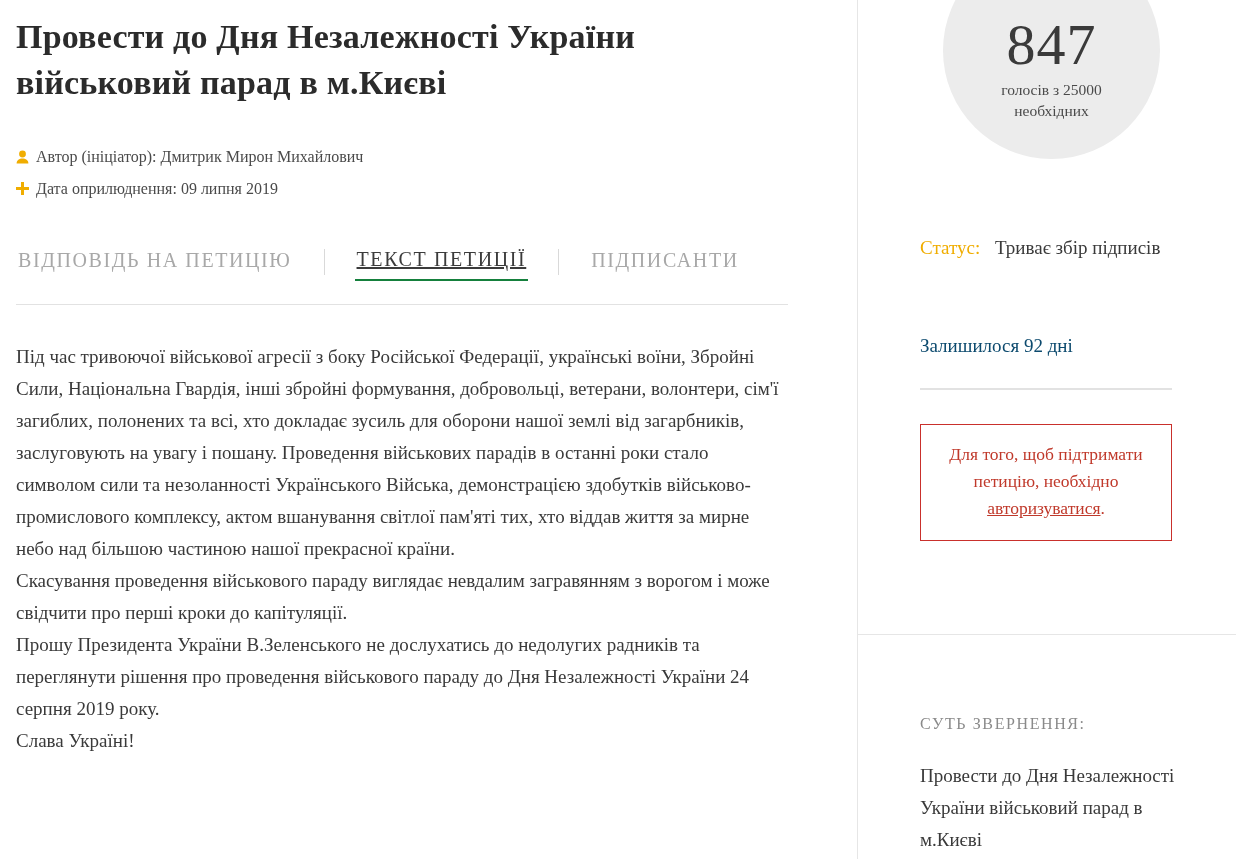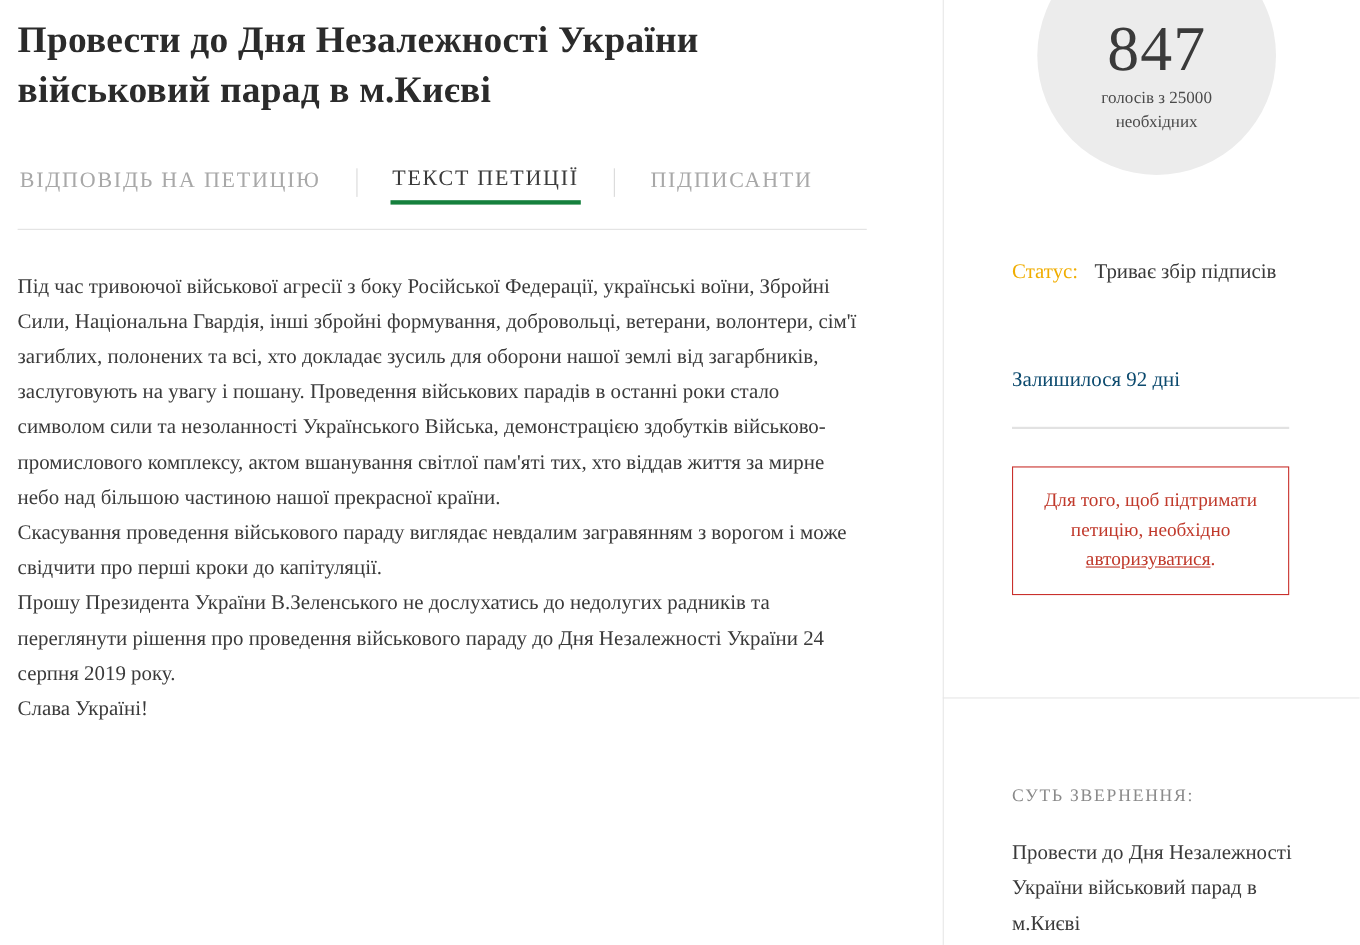--- a/index.html
+++ b/index.html
@@ -69,21 +69,22 @@
     font-size: 20px;
     letter-spacing: 1.6px;
     text-transform: uppercase;
     color: #a8a8a8;
     padding: 4px 2px 8px 2px;
     cursor: pointer;
     white-space: nowrap;
   }
   .tab.active {
     color: #3b3b3b;
-    border-bottom: 4px solid #15803d;
+    border-bottom: 2px solid #15803d;
+    text-decoration: underline;
   }
   .tab-sep {
     width: 1px;
     height: 26px;
     background: #d9d9d9;
     margin: 0 30px;
   }
   .divider {
     margin-top: 22px;
     height: 1px;
@@ -227,20 +228,40 @@
 </style>
 </head>
 <body>
 
 <div class="page">
 
   <div class="main-col">
 
     <h1 class="petition-title">Провести до Дня Незалежності України військовий парад в м.Києві</h1>
 
+    <div class="meta-block">
+      <div class="meta-row">
+        <span class="meta-icon">
+          <svg width="13" height="14" viewBox="0 0 13 14">
+              <circle cx="6.5" cy="4" r="3.4" fill="#f0ad00"></circle>
+              <path d="M0.6 13.5c0-3.2 2.7-5 5.9-5s5.9 1.8 5.9 5z" fill="#f0ad00"></path>
+            </svg>
+        </span>
+        <span>Автор (ініціатор): Дмитрик Мирон Михайлович</span>
+      </div>
+      <div class="meta-row">
+        <span class="meta-icon">
+          <svg width="13" height="13" viewBox="0 0 13 13">
+              <rect x="5" y="0" width="3" height="13" fill="#f0ad00"></rect>
+              <rect x="0" y="5" width="13" height="3" fill="#f0ad00"></rect>
+            </svg>
+        </span>
+        <span>Дата оприлюднення: 09 липня 2019</span>
+      </div>
+    </div>
 
     <div class="tabs">
       <div class="tab">ВІДПОВІДЬ НА ПЕТИЦІЮ</div>
       <div class="tab-sep"></div>
       <div class="tab active">ТЕКСТ ПЕТИЦІЇ</div>
       <div class="tab-sep"></div>
       <div class="tab">ПІДПИСАНТИ</div>
     </div>
 
     <div class="divider"></div>

